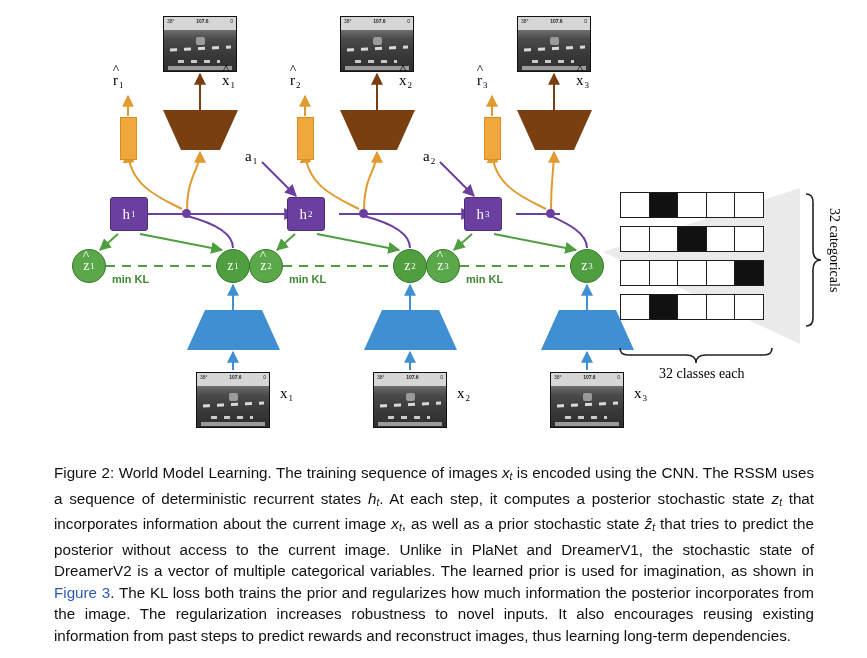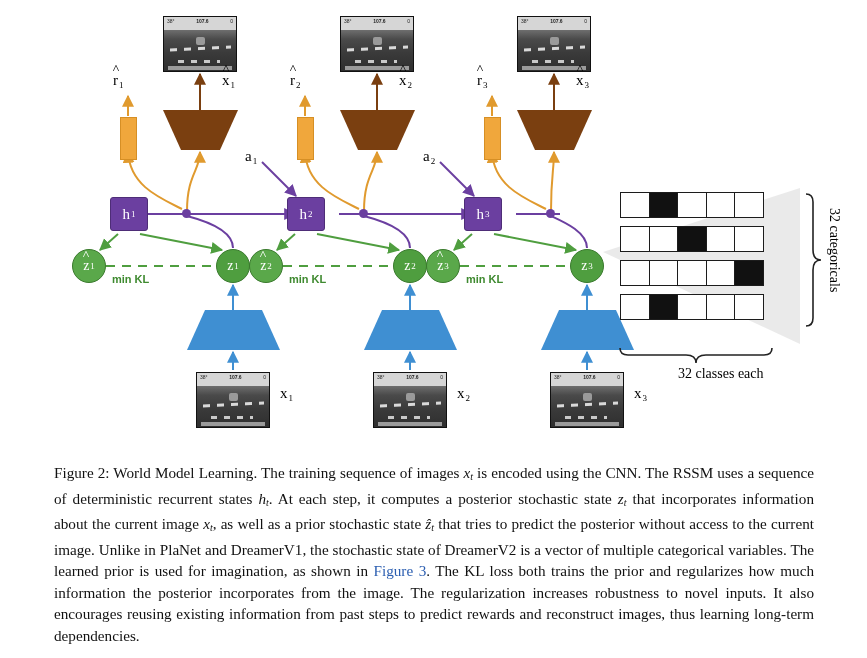--- a/index.html
+++ b/index.html
@@ -191,21 +191,21 @@
     writing-mode: vertical-rl;
     text-orientation: mixed;
   }
 
   
   .caption {
     position: absolute;
     left: 54px;
     top: 462px;
     width: 760px;
-    font-family: Liberation Serif, serif;
+    font-family: Liberation Sans, sans-serif;
     font-size: 15.2px;
     line-height: 21.5px;
     text-align: justify;
     color: #111;
   }
   .caption .math { font-style: italic; }
   .caption a {
     color: #2a5db0;
     text-decoration: none;
   }
@@ -488,21 +488,21 @@
       <div class="cat-row">
         <div class="cat-cell"></div>
         <div class="cat-cell on"></div>
         <div class="cat-cell"></div>
         <div class="cat-cell"></div>
         <div class="cat-cell"></div>
       </div>
     </div>
 
     <div class="brace-label vertical-text" style="left:826px; top:208px;">32 categoricals</div>
-    <div class="brace-label" style="left:678px; top:366px;">32 classes each</div>
+    <div class="brace-label" style="left:659px; top:366px;">32 classes each</div>
 
   </div>
 
   <div class="caption">
     <span>Figure 2: World Model Learning.</span><span> The training sequence of images </span><span class="math">x</span><span class="math cap-sub">t</span><span> is encoded using the CNN. The RSSM uses a sequence of deterministic recurrent states </span><span class="math">h</span><span class="math cap-sub">t</span><span>. At each step, it computes a posterior stochastic state </span><span class="math">z</span><span class="math cap-sub">t</span><span> that incorporates information about the current image </span><span class="math">x</span><span class="math cap-sub">t</span><span>, as well as a prior stochastic state </span><span class="math">ẑ</span><span class="math cap-sub">t</span><span> that tries to predict the posterior without access to the current image. Unlike in PlaNet and DreamerV1, the stochastic state of DreamerV2 is a vector of multiple categorical variables. The learned prior is used for imagination, as shown in </span><a href="#">Figure 3</a><span>. The KL loss both trains the prior and regularizes how much information the posterior incorporates from the image. The regularization increases robustness to novel inputs. It also encourages reusing existing information from past steps to predict rewards and reconstruct images, thus learning long-term dependencies.</span>
   </div>
 
 </div>
 
 </body></html>

